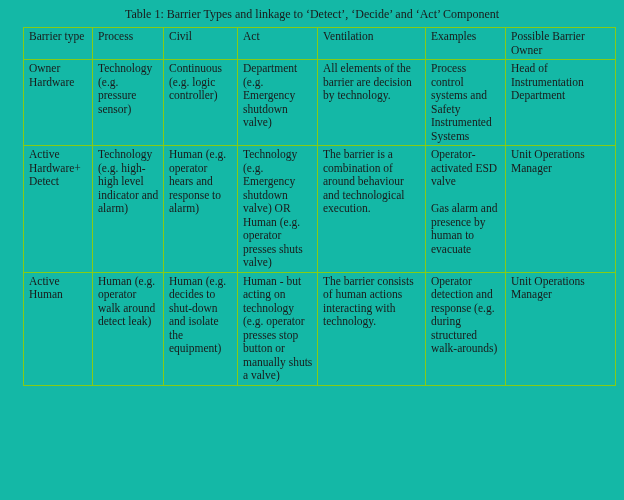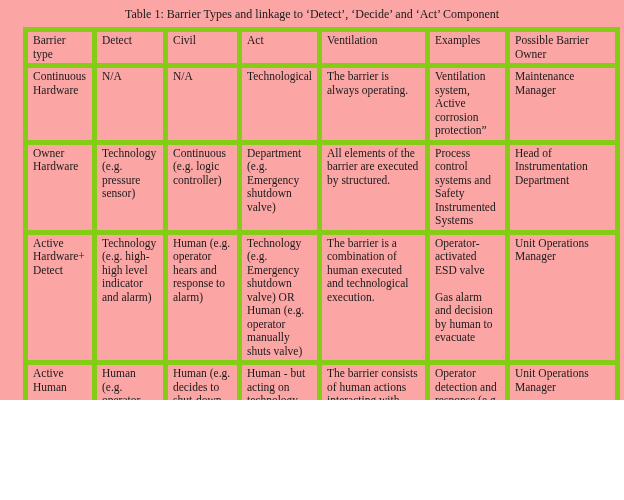--- a/index.html
+++ b/index.html
@@ -7,22 +7,22 @@
     padding: 0;
     background: #ffffff;
     width: 624px;
     height: 500px;
     font-family: "Liberation Serif", serif;
     color: #1a1a1a;
   }
   .page {
     position: relative;
     width: 624px;
-    height: 400px;
-    background: #fca5a5;
+    height: 500px;
+    background: #14b8a6;
     overflow: hidden;
   }
   .caption {
     position: absolute;
     top: 7px;
     left: 0;
     width: 624px;
     text-align: center;
     font-size: 12px;
     line-height: 14px;
@@ -33,21 +33,21 @@
     top: 27px;
     left: 23px;
     width: 592px;
     border-collapse: collapse;
     table-layout: fixed;
     font-size: 11.5px;
     line-height: 13.5px;
   }
   table.barrier-table th,
   table.barrier-table td {
-    border: 5px solid #84cc16;
+    border: 1px solid #84cc16;
     vertical-align: top;
     text-align: left;
     padding: 2px 4px 2px 5px;
     font-weight: normal;
     white-space: pre-line;
     overflow: hidden;
   }
   col.c1 { width: 69px; }
   col.c2 { width: 71px; }
   col.c3 { width: 74px; }
@@ -75,56 +75,47 @@
         <col class="c2">
         <col class="c3">
         <col class="c4">
       <col class="c5">
         <col class="c6">
         <col class="c7">
     </colgroup>
     <thead>
       <tr class="hdr">
         <th>Barrier type</th>
-        <th>Detect</th>
+        <th>Process</th>
         <th>Civil</th>
         <th>Act</th>
         <th>Ventilation</th>
         <th>Examples</th>
         <th>Possible Barrier Owner</th>
       </tr>
     </thead>
     <tbody>
-      <tr class="row-1">
-        <td>Continuous Hardware</td>
-        <td>N/A</td>
-        <td>N/A</td>
-        <td>Technological</td>
-        <td>The barrier is always operating.</td>
-        <td>Ventilation system, Active corrosion protection”</td>
-        <td>Maintenance Manager</td>
-      </tr>
       <tr class="row-2">
         <td>Owner Hardware</td>
         <td>Technology (e.g. pressure sensor)</td>
         <td>Continuous (e.g. logic controller)</td>
         <td>Department (e.g. Emergency shutdown valve)</td>
-        <td>All elements of the barrier are executed by structured.</td>
+        <td>All elements of the barrier are decision by technology.</td>
         <td>Process control systems and Safety Instrumented Systems</td>
         <td>Head of Instrumentation Department</td>
       </tr>
       <tr class="row-3">
         <td>Active Hardware+ Detect</td>
         <td>Technology (e.g. high-high level indicator and alarm)</td>
         <td>Human (e.g. operator hears and response to alarm)</td>
-        <td>Technology (e.g. Emergency shutdown valve) OR Human (e.g. operator manually shuts valve)</td>
-        <td>The barrier is a combination of human executed and technological execution.</td>
+        <td>Technology (e.g. Emergency shutdown valve) OR Human (e.g. operator presses shuts valve)</td>
+        <td>The barrier is a combination of around behaviour and technological execution.</td>
         <td>Operator-activated ESD valve
 
-Gas alarm and decision by human to evacuate</td>
+Gas alarm and presence by human to evacuate</td>
         <td>Unit Operations Manager</td>
       </tr>
       <tr class="row-4">
         <td>Active Human</td>
         <td>Human (e.g. operator walk around detect leak)</td>
         <td>Human (e.g. decides to shut-down and isolate the equipment)</td>
         <td>Human - but acting on technology (e.g. operator presses stop button or manually shuts a valve)</td>
         <td>The barrier consists of human actions interacting with technology.</td>
         <td>Operator detection and response (e.g. during structured walk-arounds)</td>
         <td>Unit Operations Manager</td>

